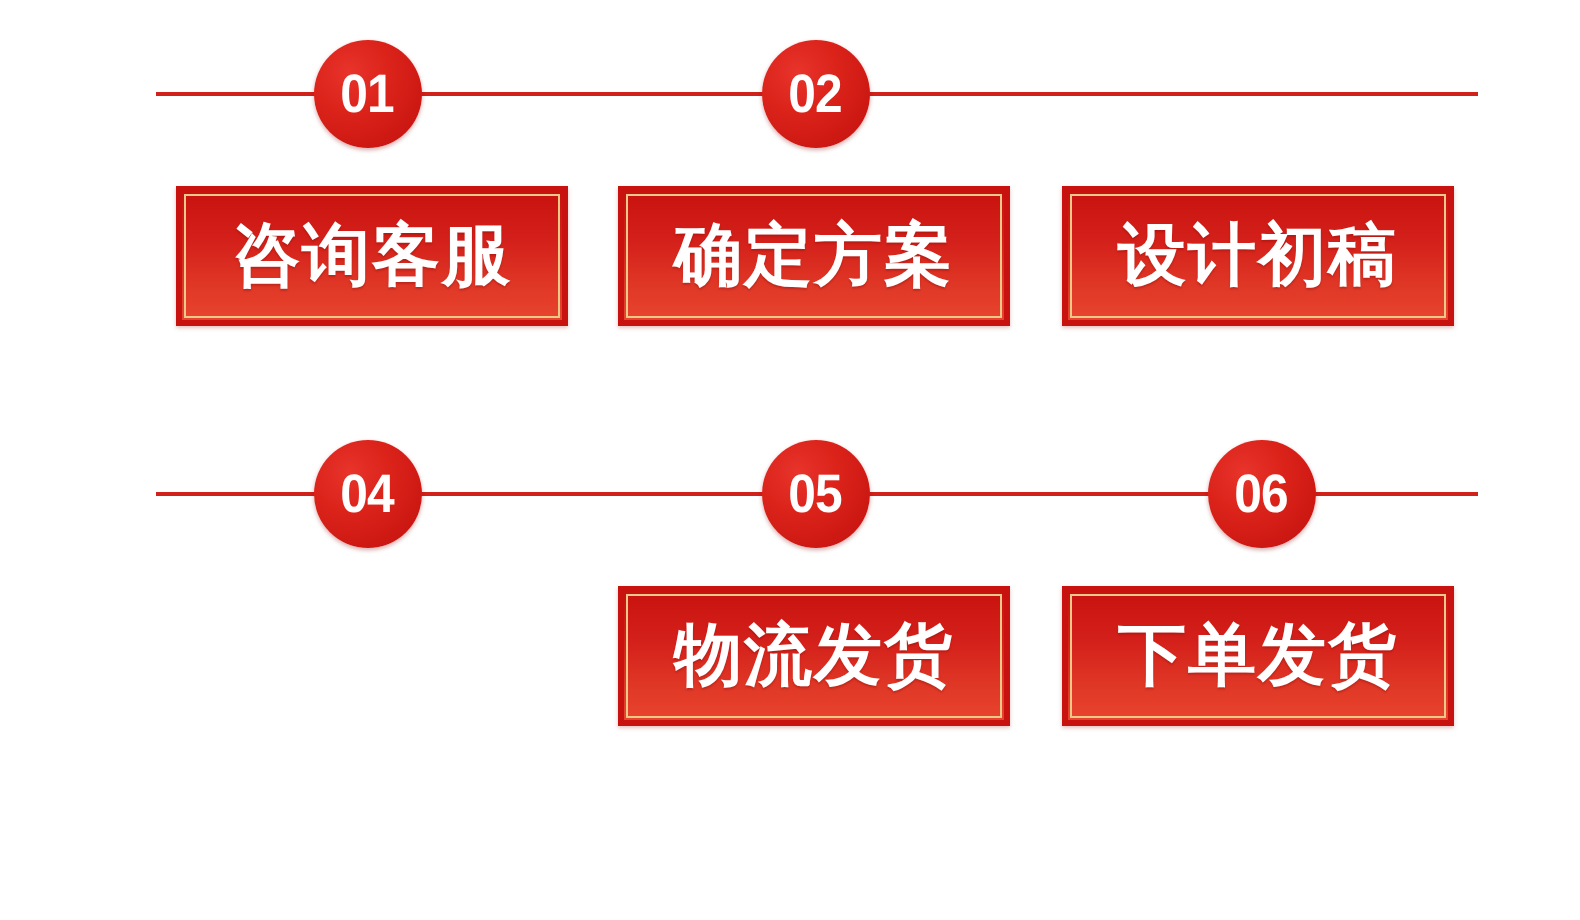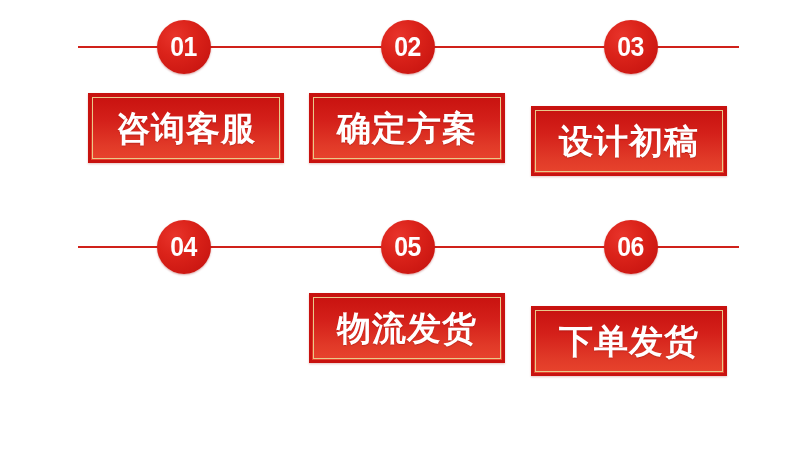--- a/index.html
+++ b/index.html
@@ -111,40 +111,37 @@
     font-family: "Liberation Sans", "DejaVu Sans", sans-serif;
     font-weight: bold;
     font-size: 34px;
     letter-spacing: 1px;
     line-height: 1;
     white-space: nowrap;
     text-shadow: 0 1px 1px rgba(120, 10, 6, 0.30);
   }
   .plate-pos-0 { left: 76px; }
   .plate-pos-1 { left: 297px; }
-  .plate-pos-2 { left: 519px; margin-top: 13px; }
+  .plate-pos-2 { left: 519px; }
 </style>
 </head>
 <body>
 
 <div id="stage">
 
   <div class="process-row row-1">
 
     <div class="connector-line"></div>
 
     <div class="badge-track">
       <div class="step-badge badge-pos-0">
         <span class="badge-num">01</span>
       </div>
       <div class="step-badge badge-pos-1">
         <span class="badge-num">02</span>
-      </div>
-      <div class="step-badge badge-pos-2">
-        <span class="badge-num">03</span>
       </div>
     </div>
 
     <div class="plate-track">
       <div class="step-plate plate-pos-0">
         <span class="plate-label">咨询客服</span>
       </div>
       <div class="step-plate plate-pos-1">
         <span class="plate-label">确定方案</span>
       </div>

